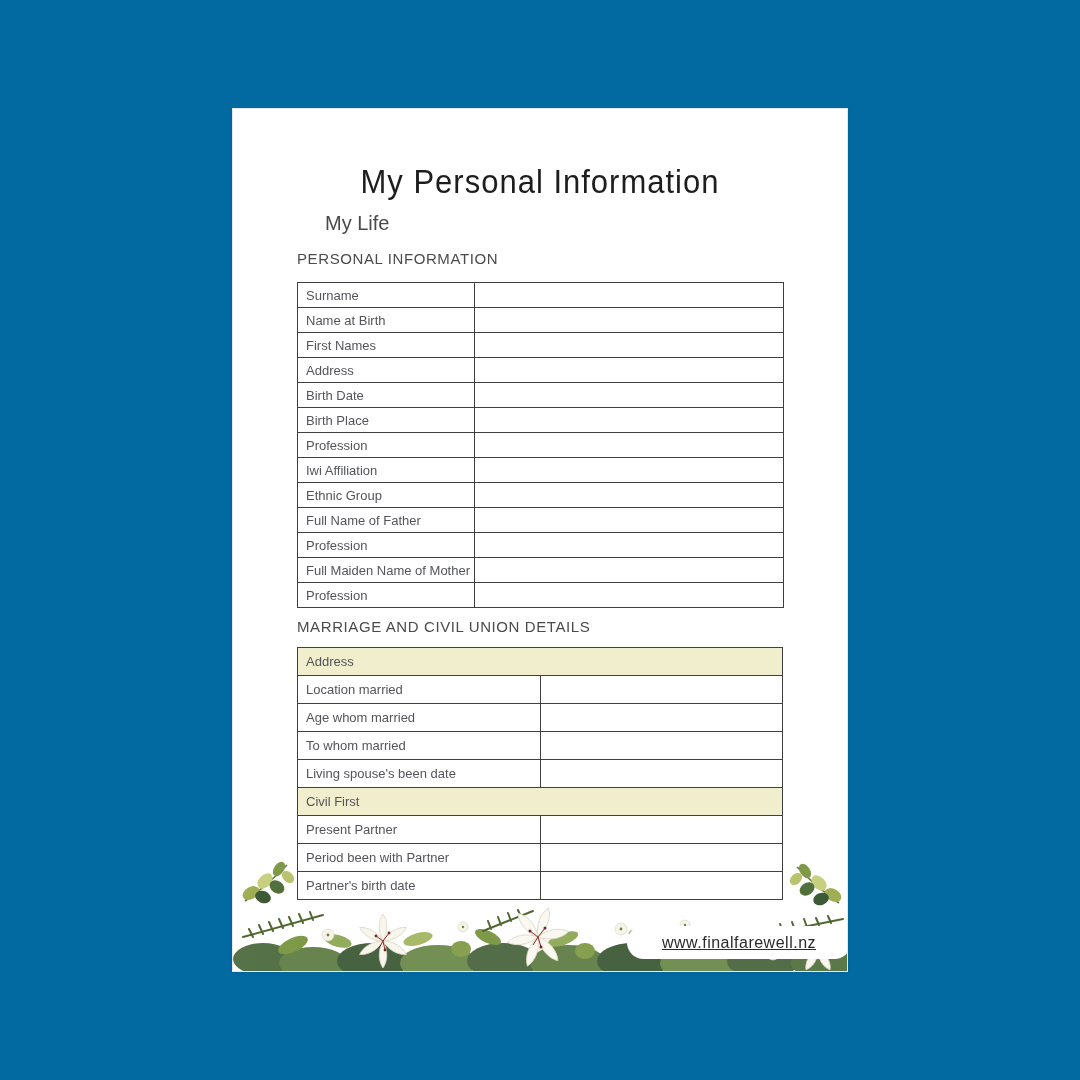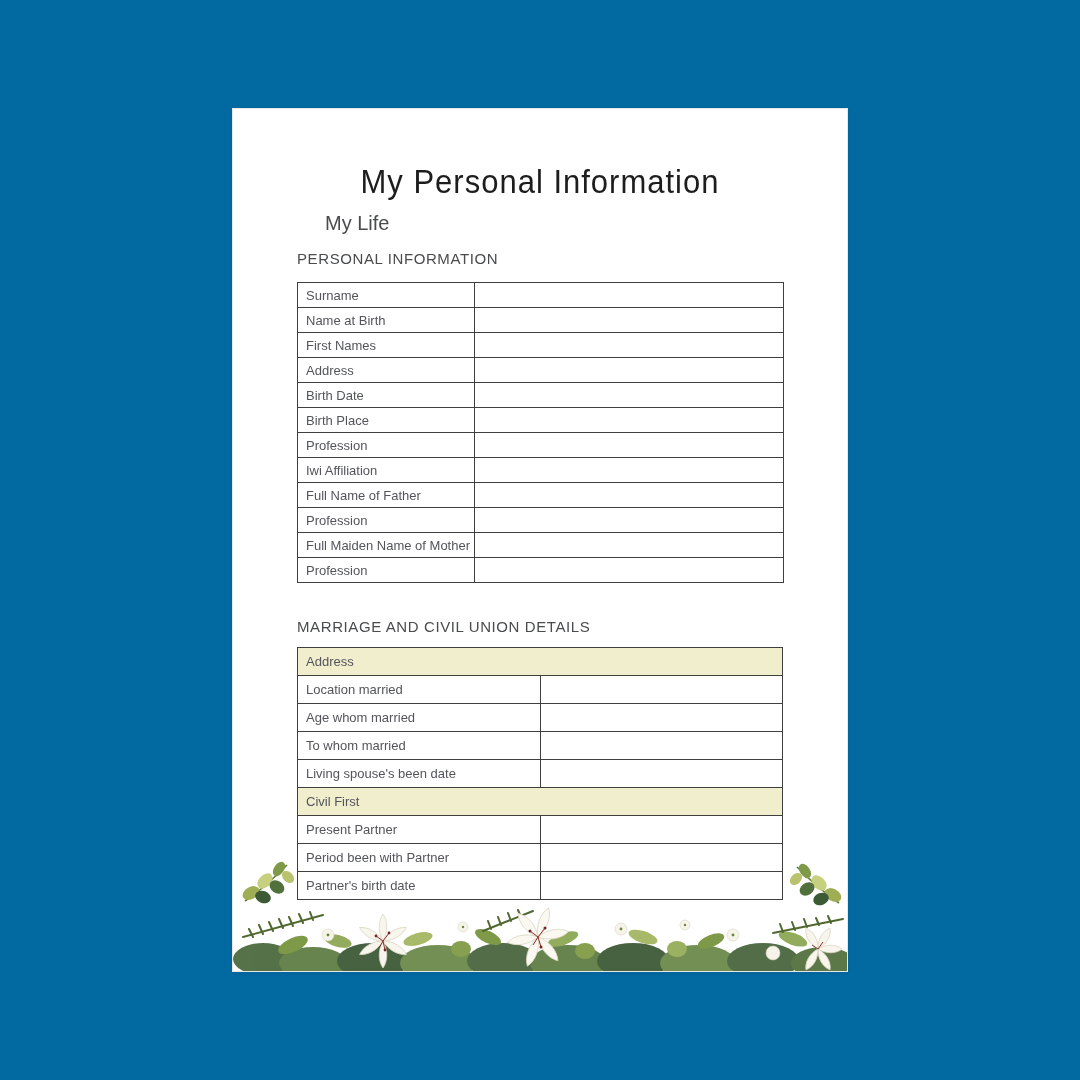--- a/index.html
+++ b/index.html
@@ -156,20 +156,24 @@
         <tr>
           <td class="label-cell">Birth Place</td>
           <td class="value-cell"></td>
         </tr>
         <tr>
           <td class="label-cell">Profession</td>
           <td class="value-cell"></td>
         </tr>
         <tr>
           <td class="label-cell">Iwi Affiliation</td>
+          <td class="value-cell"></td>
+        </tr>
+        <tr>
+          <td class="label-cell">Ethnic Group</td>
           <td class="value-cell"></td>
         </tr>
         <tr>
           <td class="label-cell">Full Name of Father</td>
           <td class="value-cell"></td>
         </tr>
         <tr>
           <td class="label-cell">Profession</td>
           <td class="value-cell"></td>
         </tr>
@@ -343,15 +347,18 @@
         <g fill="#6d8440">
           <circle cx="95" cy="38" r="1.4"></circle>
           <circle cx="230" cy="30" r="1.2"></circle>
           <circle cx="388" cy="32" r="1.4"></circle>
           <circle cx="452" cy="28" r="1.2"></circle>
           <circle cx="500" cy="38" r="1.4"></circle>
         </g>
       </g>
     </svg>
 
+    <div class="website-pill">
+      <span class="website-link">www.finalfarewell.nz</span>
+    </div>
 
   </div>
 </div>
 
 </body></html>

